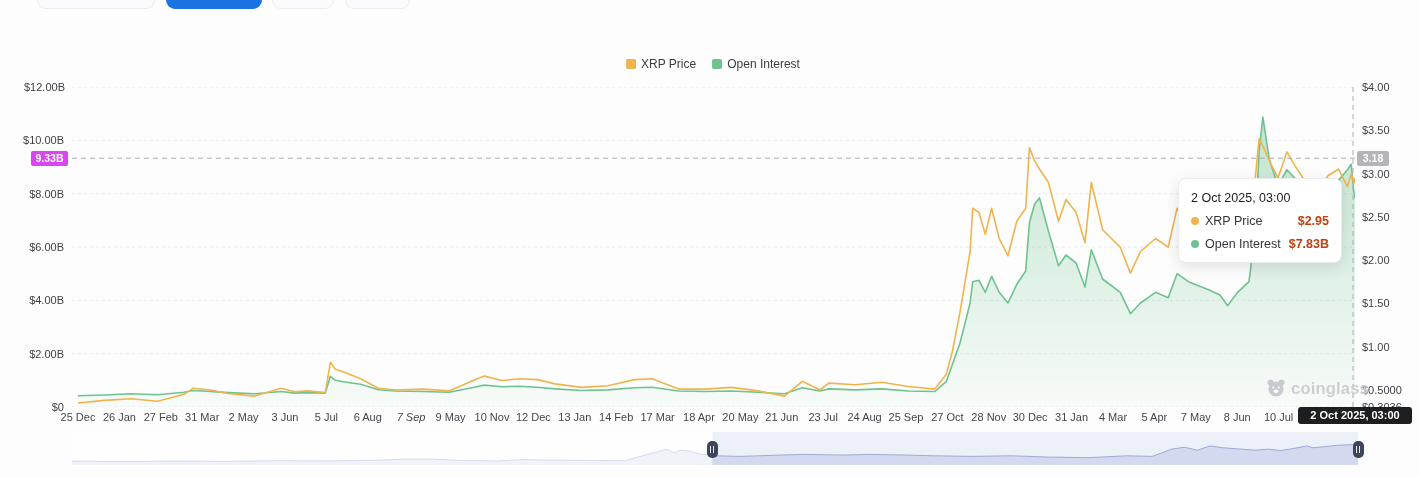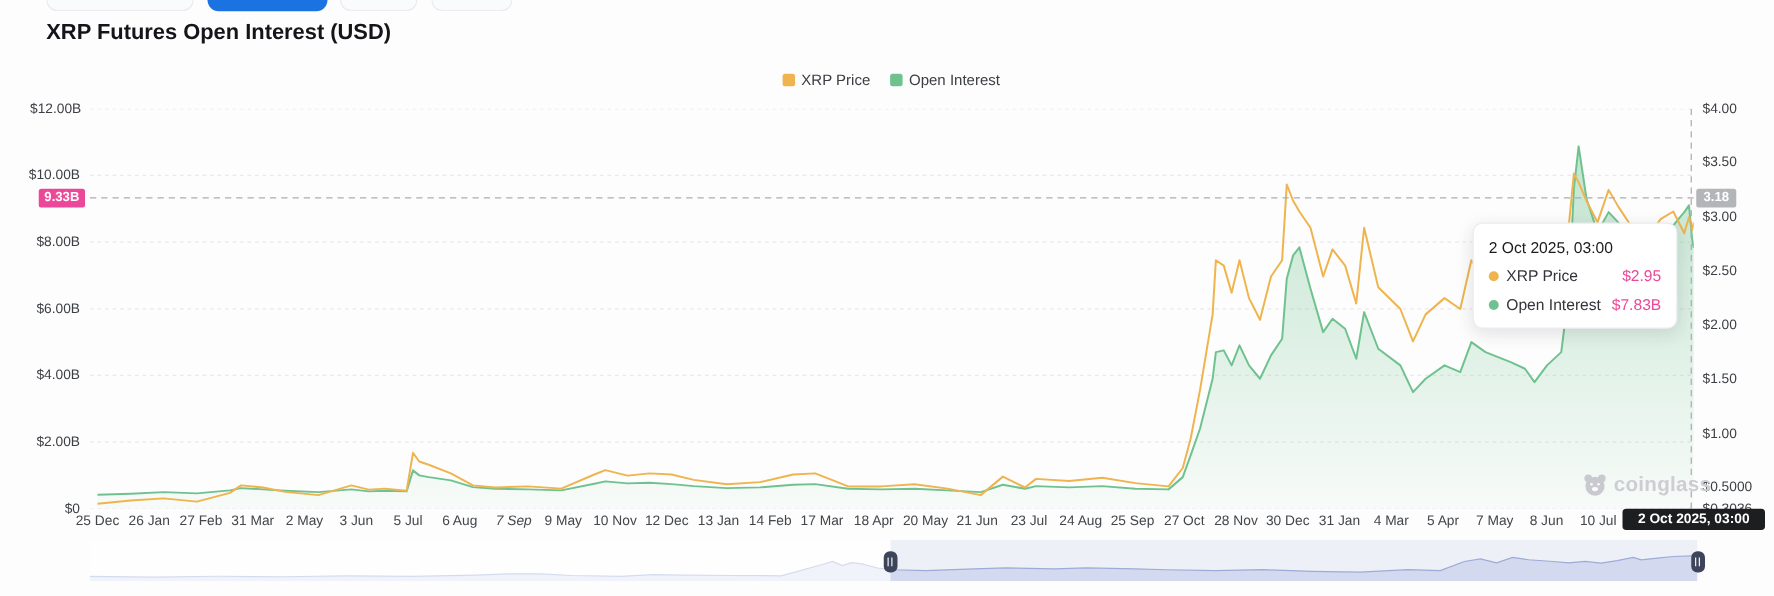--- a/index.html
+++ b/index.html
@@ -29,40 +29,39 @@
     font-size:10.5px; font-weight:bold; color:#fff; text-align:center; }
   .date-badge { position:absolute; height:17px; line-height:17px; border-radius:3px;
     font-size:11px; font-weight:bold; color:#fff; text-align:center; }
 
   .tooltip { position:absolute; left:1178px; top:178px; width:164px; background:#fff;
     border:1px solid #ebebee; border-radius:8px; box-shadow:0 4px 14px rgba(40,40,60,.13);
     padding:12px 12px 11px 12px; z-index:5; }
   .tooltip-title { font-size:12.5px; color:#1c1c1e; }
   .tooltip-row { display:flex; align-items:center; margin-top:9px; font-size:12.5px; color:#33353a; }
   .tooltip-row .dot { width:8px; height:8px; border-radius:50%; margin-right:6px; flex:none; }
-  .tooltip-row .val { margin-left:auto; font-weight:normal; color:#ec4899; }
+  .tooltip-row .val { margin-left:auto; font-weight:bold; color:#c2410c; }
 
   .watermark { position:absolute; left:1266px; top:378px; display:flex; align-items:center; gap:5px;
     color:#cdced3; font-size:16.5px; font-weight:bold; letter-spacing:.2px; }
 
   .nav-handle { position:absolute; top:441px; width:11px; height:17px; border-radius:5px;
     background:#3e455b; display:flex; align-items:center; justify-content:center; gap:2px; cursor:ew-resize; z-index:4; }
   .nav-handle i { display:block; width:1px; height:7px; background:#eceef3; }
 </style>
 </head>
 <body>
 
 <div class="stage">
 
   <div class="pill" style="left:37px;width:118px;"></div>
   <div class="pill active" style="left:166px;width:96px;"></div>
   <div class="pill" style="left:272px;width:62px;"></div>
   <div class="pill" style="left:345px;width:65px;"></div>
 
-  <div class="page-title">XRP Futures Open Interest (USD)</div>
 
   <div class="legend">
     <div class="legend-item">
       <span class="legend-marker" style="background: rgb(239, 180, 78);"></span>
       <span>XRP Price</span>
     </div>
     <div class="legend-item">
       <span class="legend-marker" style="background: rgb(111, 194, 143);"></span>
       <span>Open Interest</span>
     </div>
@@ -132,21 +131,21 @@
       <div class="xlabel" style="left: 990.2px;">30 Dec</div>
       <div class="xlabel" style="left: 1031.6px;">31 Jan</div>
       <div class="xlabel" style="left: 1073px;">4 Mar</div>
       <div class="xlabel" style="left: 1114.4px;">5 Apr</div>
       <div class="xlabel" style="left: 1155.8px;">7 May</div>
       <div class="xlabel" style="left: 1197.2px;">8 Jun</div>
       <div class="xlabel" style="left: 1238.6px;">10 Jul</div>
       <div class="xlabel" style="left: 1280px;">14 Aug</div>
     </div>
 
-  <div class="axis-badge" id="oi-badge" style="left: 31px; width: 37px; background: #ec4899; top: 151.2px;">9.33B</div>
+  <div class="axis-badge" id="oi-badge" style="left: 31px; width: 37px; background: #d946ef; top: 151.2px;">9.33B</div>
   <div class="axis-badge" id="price-badge" style="left: 1357px; width: 32px; background: rgb(180, 181, 184); top: 151.2px;">3.18</div>
   <div class="date-badge" id="date-badge" style="left: 1298px; width: 114px; top: 407px; background: rgb(29, 30, 32);">2 Oct 2025, 03:00</div>
 
   <div class="tooltip">
     <div class="tooltip-title">2 Oct 2025, 03:00</div>
     <div class="tooltip-row">
       <span class="dot" id="dot-price" style="background: rgb(239, 180, 78);"></span>
       <span>XRP Price</span>
       <span class="val">$2.95</span>
     </div>

